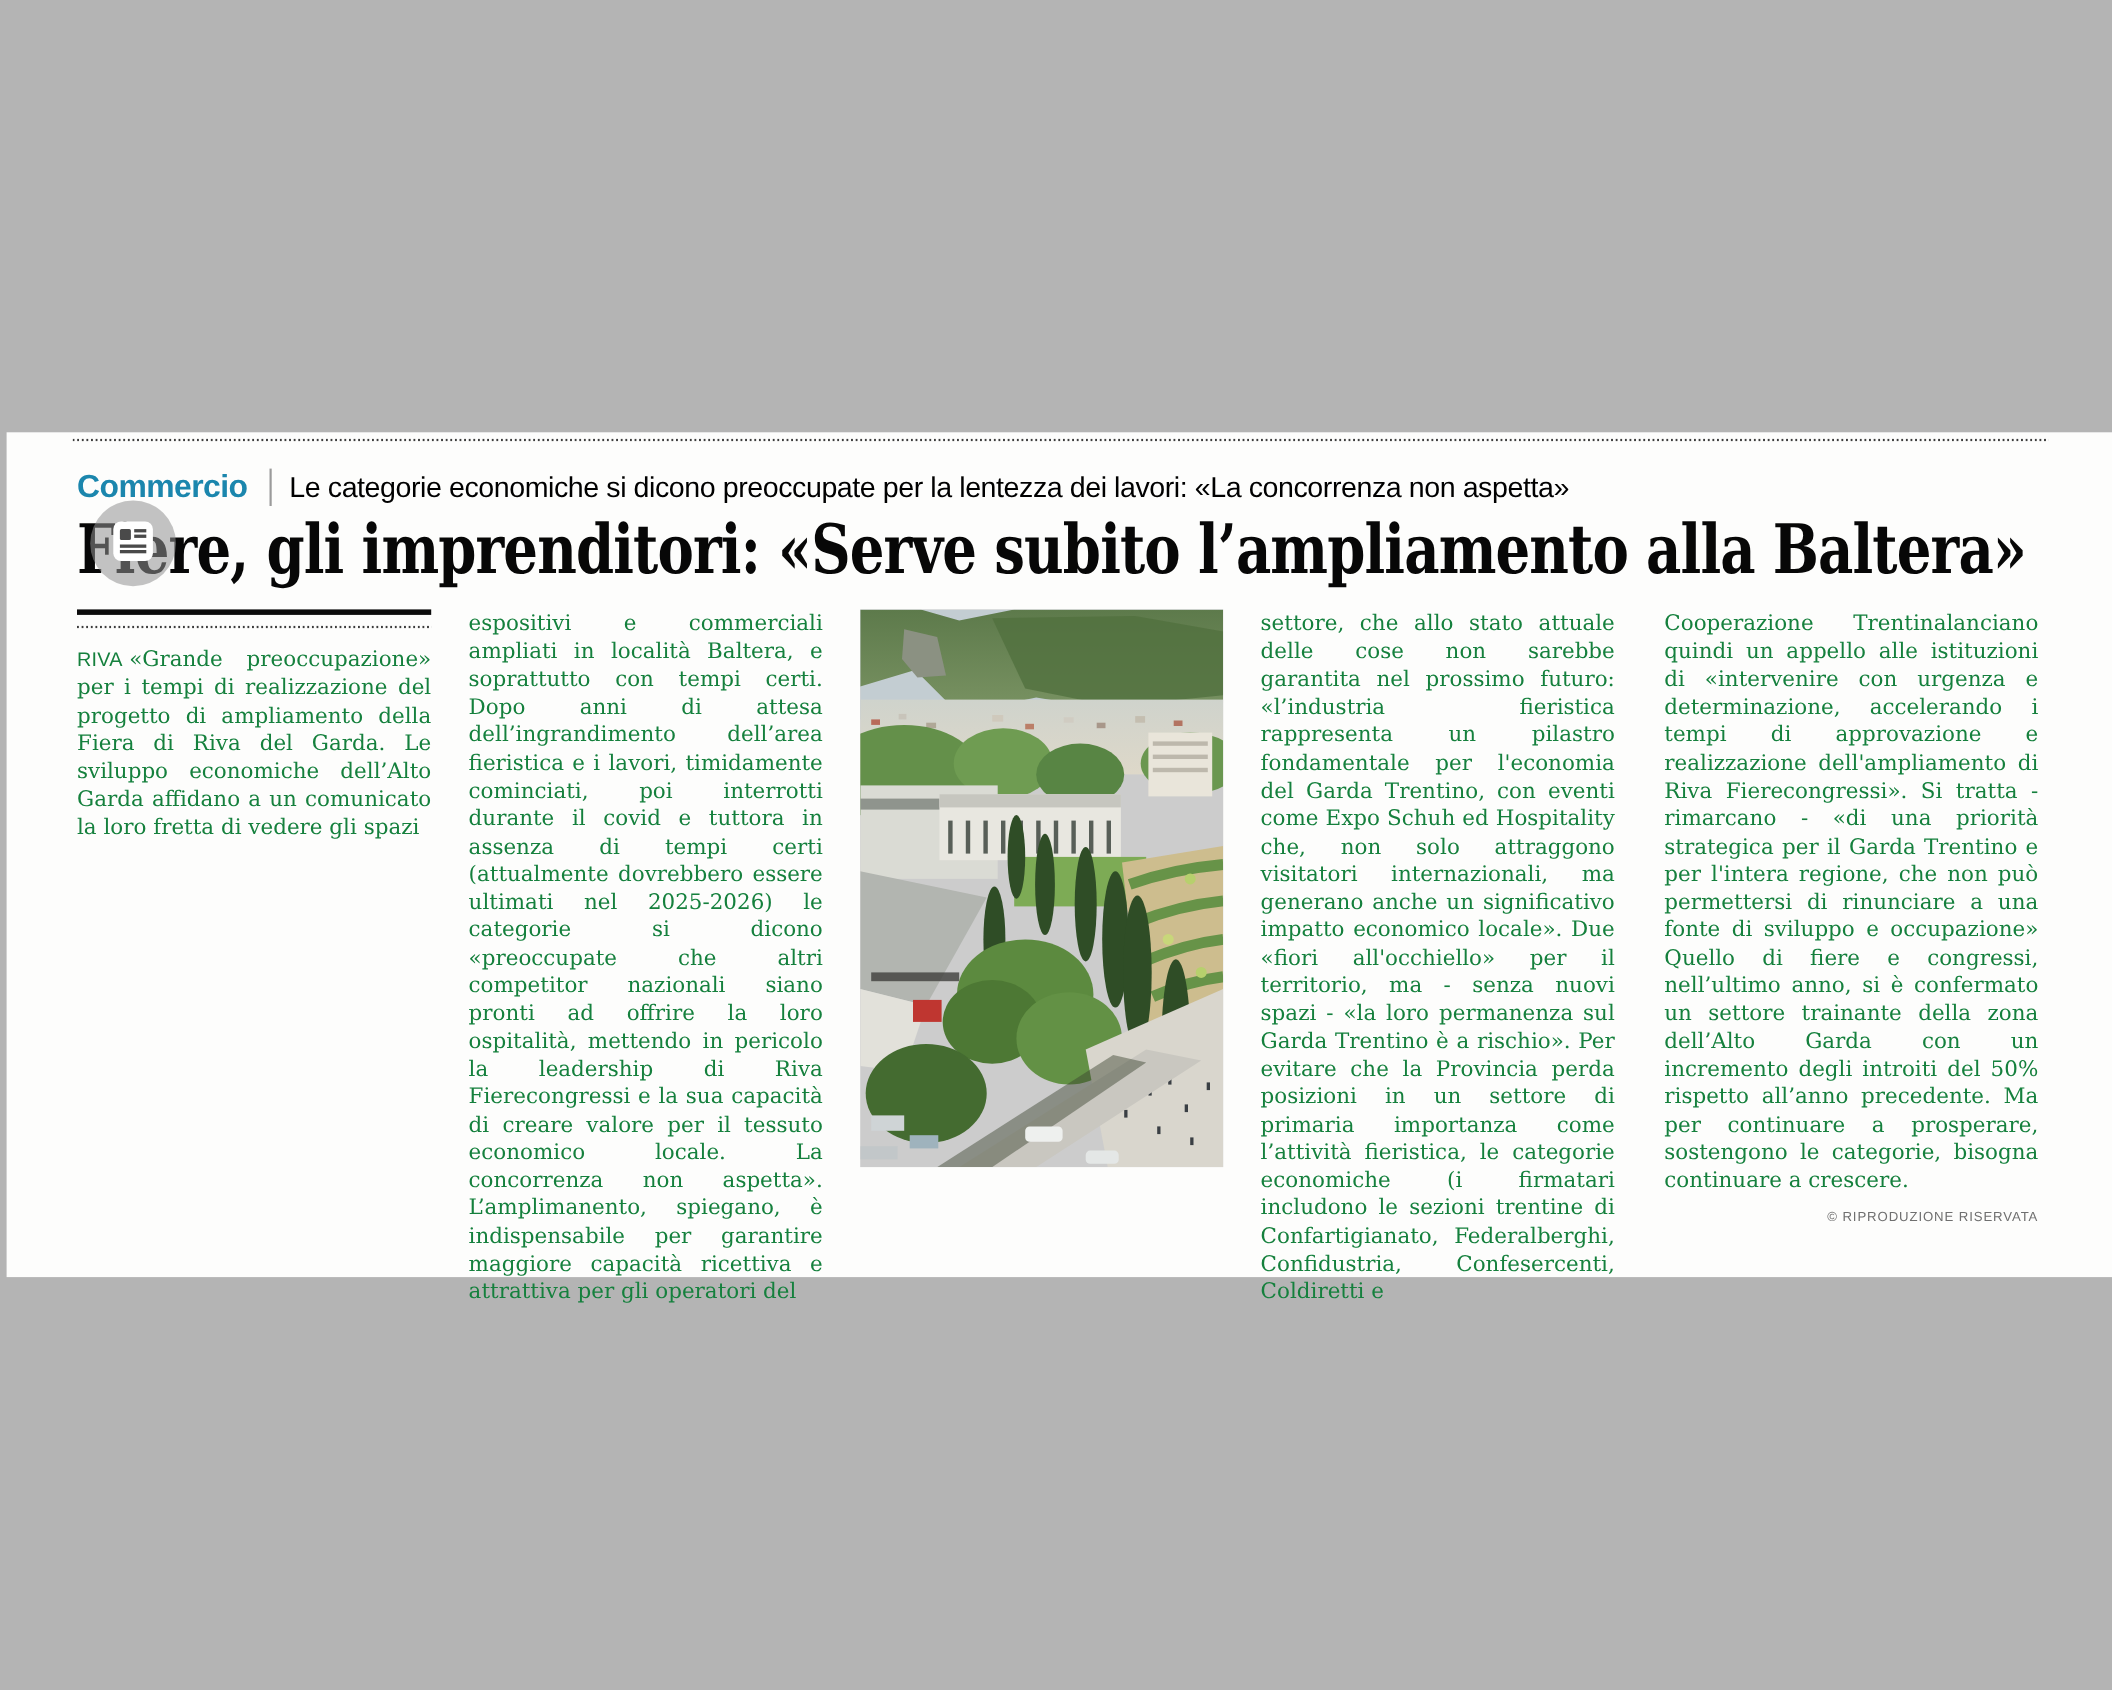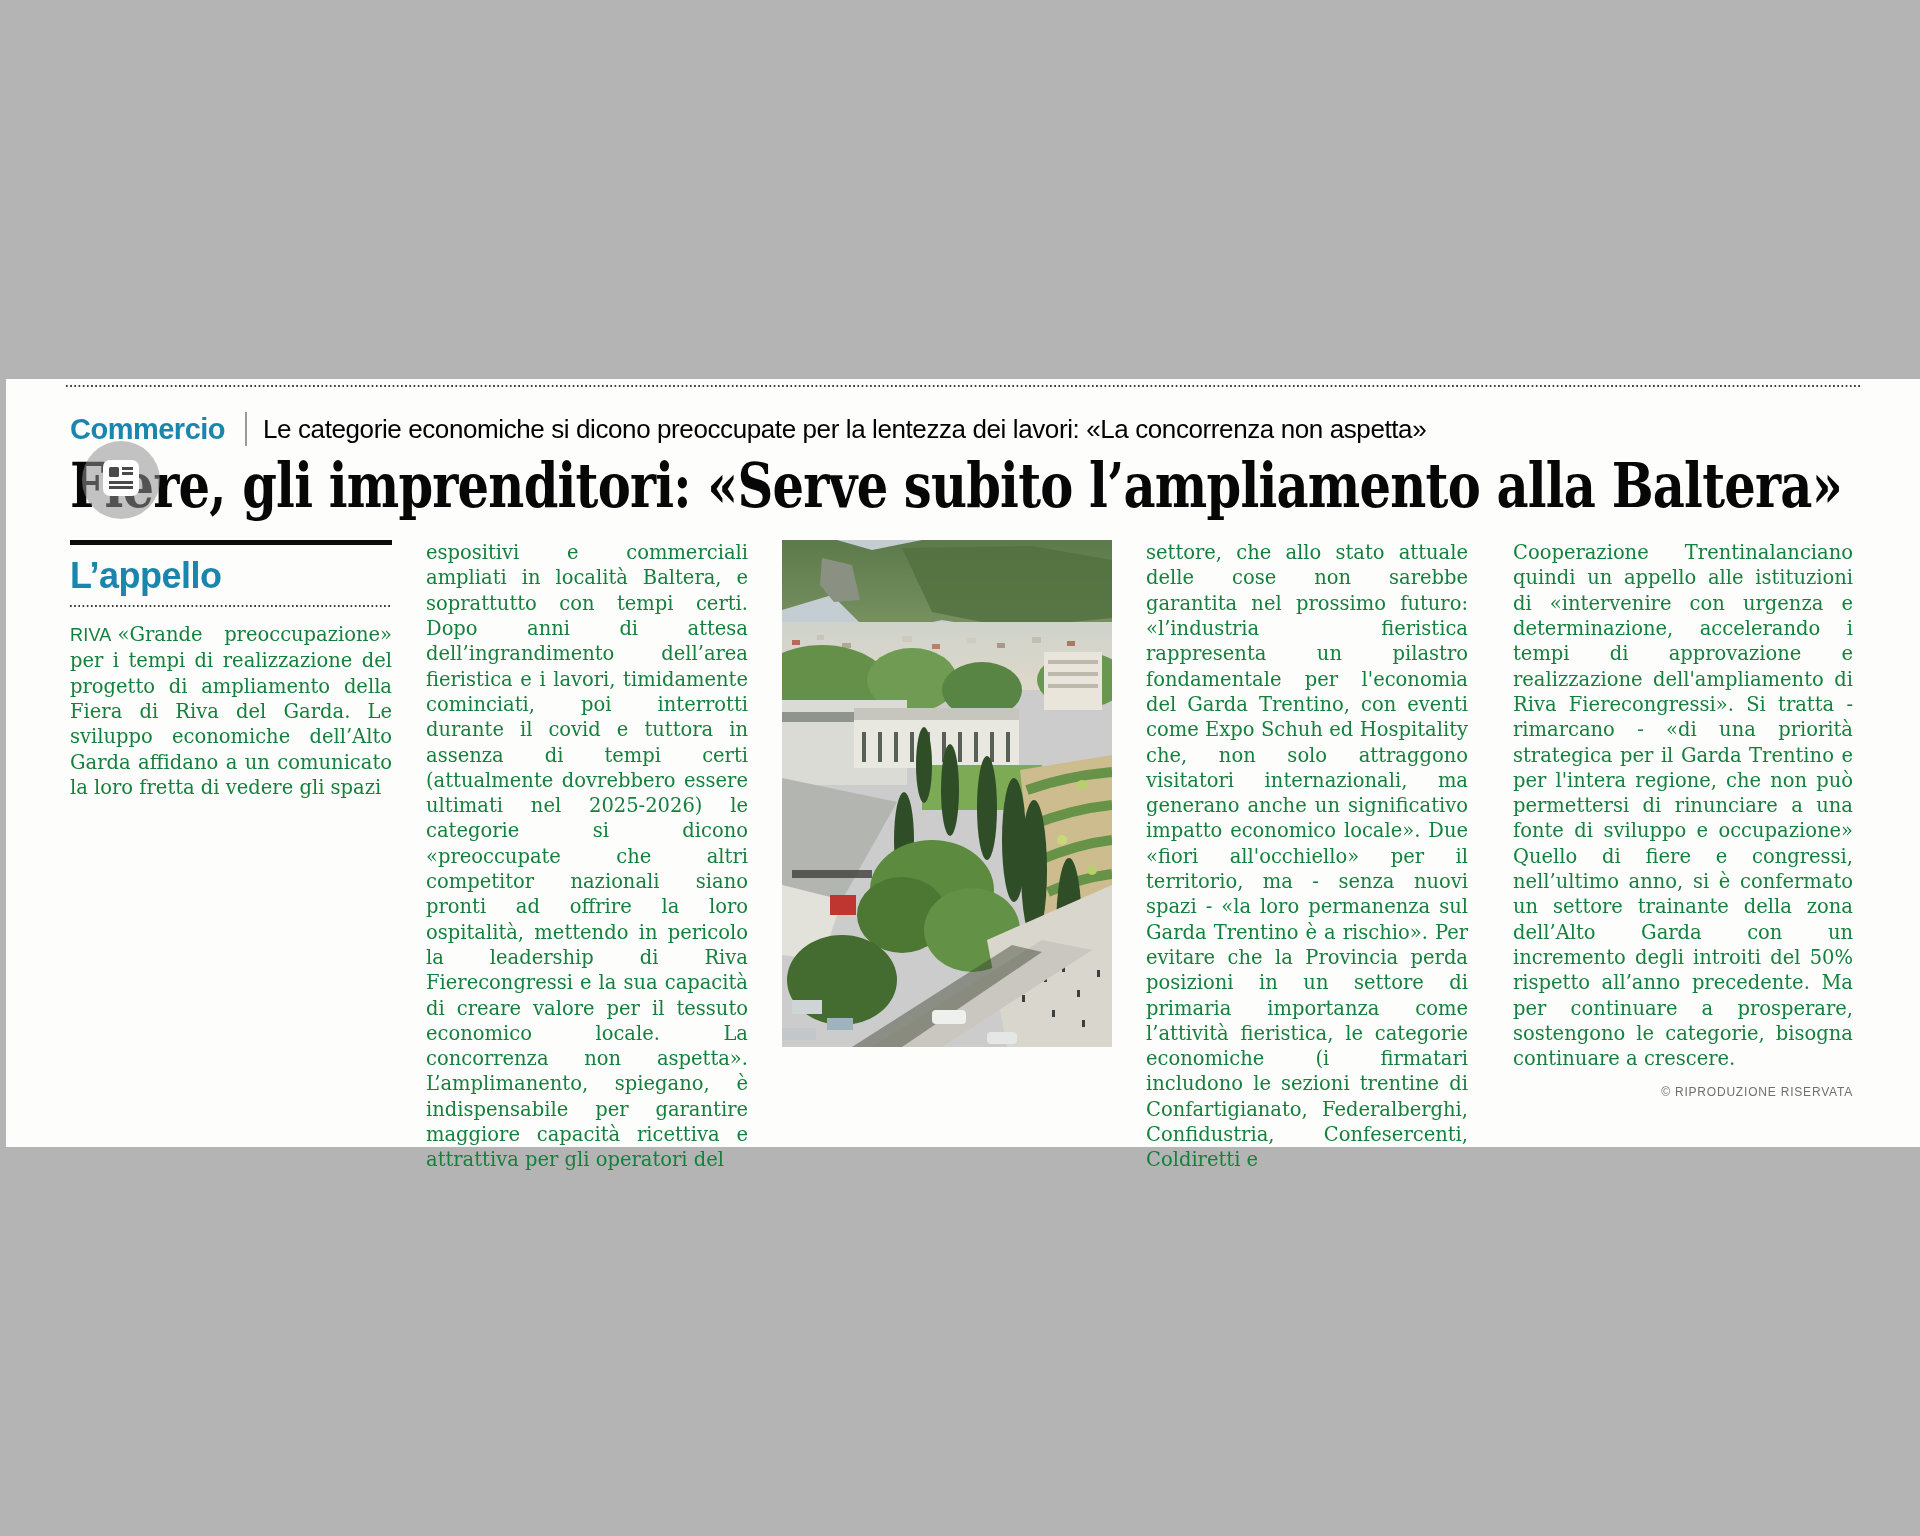--- a/index.html
+++ b/index.html
@@ -5,21 +5,21 @@
   * { margin:0; padding:0; box-sizing:border-box; }
   html,body { width:1920px; height:1536px; }
   body {
     background:#b4b4b4;
     font-family:"Liberation Sans", sans-serif;
     position:relative;
     overflow:hidden;
   }
   .sheet {
     position:absolute;
-    left:6px; top:379px;
+    left:6px; top:393px;
     width:1914px; height:768px;
     background:#fdfdfc;
   }
   .sheet-inner {
     position:relative;
     height:100%;
     padding:6px 58px 0 60px;
   }
   .dotted-rule {
     height:3px;
@@ -154,21 +154,20 @@
           <rect x="9" y="24" width="24" height="3" fill="#4a4a4a"></rect>
           <rect x="9" y="29" width="24" height="3" fill="#4a4a4a"></rect>
         </svg>
       </span>
     </div>
 
     <div class="cols">
 
       <div class="col">
         <div class="black-bar"></div>
-        <div class="appello-head">L’appello</div>
         <div class="dotted-rule appello-dots"></div>
         <p class="bodytext"><span class="lead-in">RIVA</span><span>«Grande preoccupazione» per i tempi di realizzazione del progetto di ampliamento della Fiera di Riva del Garda. Le sviluppo economiche dell’Alto Garda affidano a un comunicato la loro fretta di vedere gli spazi</span></p>
       </div>
 
       <div class="col">
         <p class="bodytext">espositivi e commerciali ampliati in località Baltera, e soprattutto con tempi certi. Dopo anni di attesa dell’ingrandimento dell’area fieristica e i lavori, timidamente cominciati, poi interrotti durante il covid e tuttora in assenza di tempi certi (attualmente dovrebbero essere ultimati nel 2025-2026) le categorie si dicono «preoccupate che altri competitor nazionali siano pronti ad offrire la loro ospitalità, mettendo in pericolo la leadership di Riva Fierecongressi e la sua capacità di creare valore per il tessuto economico locale. La concorrenza non aspetta». L’amplimanento, spiegano, è indispensabile per garantire maggiore capacità ricettiva e attrattiva per gli operatori del</p>
       </div>
 
       <figure class="photo-fig">
         <svg width="330" height="507" viewBox="0 0 330 507">

